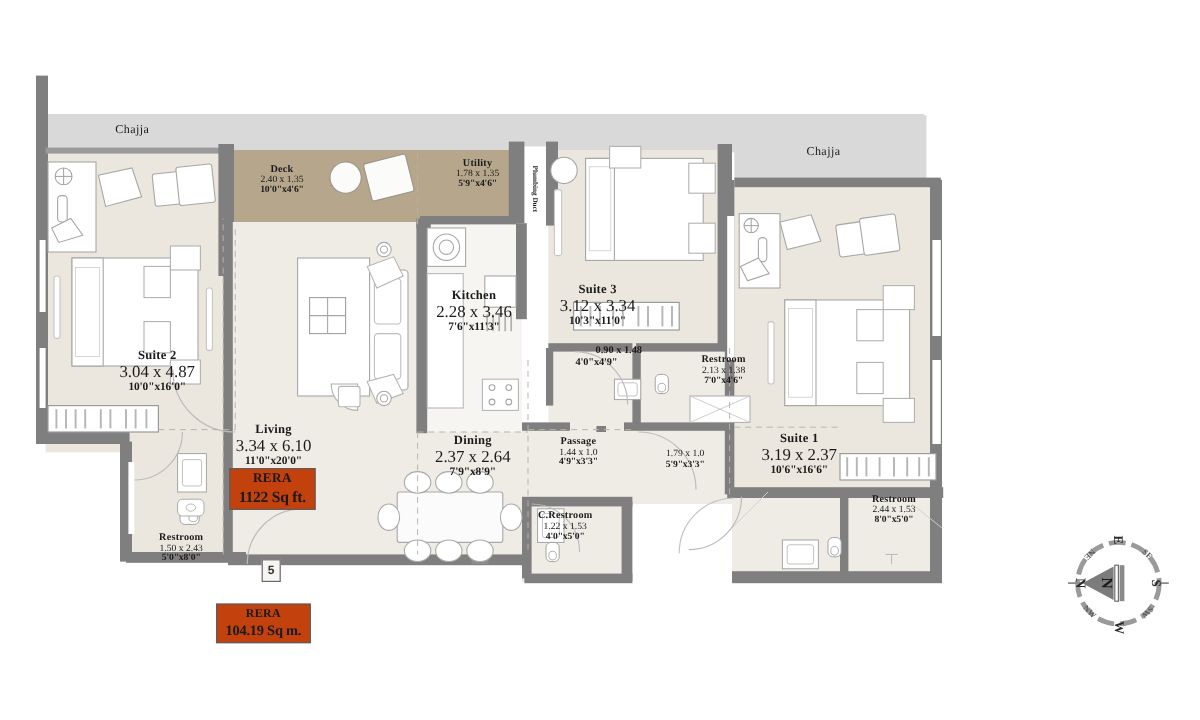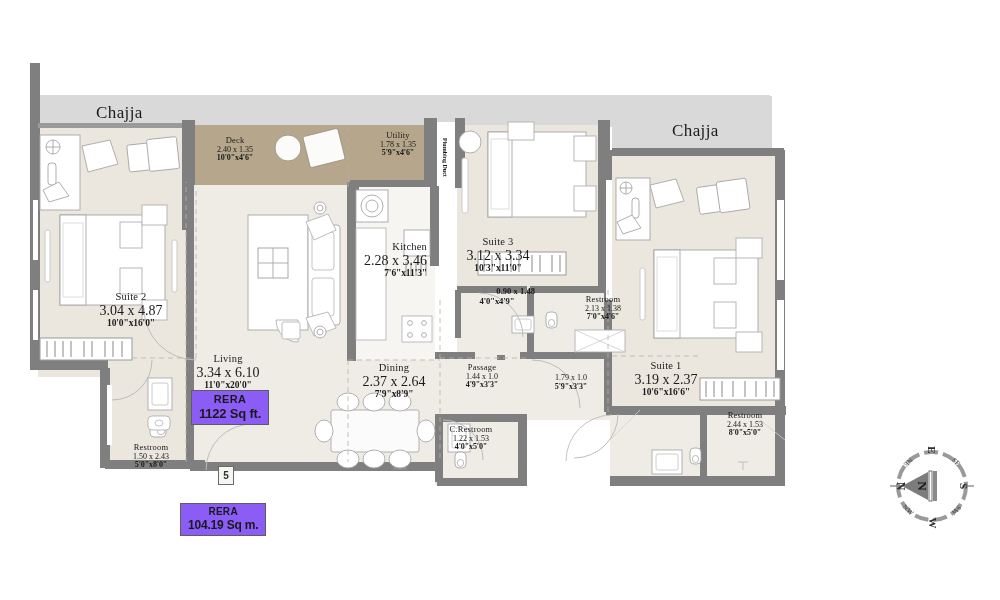--- a/index.html
+++ b/index.html
@@ -5,34 +5,34 @@
   html,body{margin:0;padding:0;background:#ffffff;}
   body{
     width:1000px;height:600px;position:relative;overflow:hidden;
     font-family:"Liberation Serif", serif;
     color:#1a1a1a;
   }
   #plan{position:absolute;left:0;top:0;width:1000px;height:600px;}
 
   
   .lbl{position:absolute;text-align:center;line-height:1.12;white-space:nowrap;}
-  .lbl .nm{font-size:10.5px;font-weight:400;letter-spacing:.2px;}
+  .lbl .nm{font-size:10.5px;font-weight:700;letter-spacing:.2px;}
   .lbl .d1{font-size:14px;}
   .lbl .d2{font-size:9.5px;font-weight:700;letter-spacing:-.1px;}
   .lbl.small .nm{font-size:8.5px;}
   .lbl.small .d1{font-size:8px;}
   .lbl.small .d2{font-size:8px;}
   .lbl.bold1 .d1{font-weight:700;font-size:8.6px;text-align:right;}
   .lbl.bold1 .d2{font-weight:700;font-size:8.6px;}
 
-  .chajja-lbl{position:absolute;font-size:17px;letter-spacing:.4px;}
+  .chajja-lbl{position:absolute;font-size:10px;letter-spacing:.4px;}
 
   .rera{
-    position:absolute;border:1px solid #5d5d5d;background:#8b5cf6;
-    text-align:center;font-family:Liberation Sans, sans-serif;
+    position:absolute;border:1px solid #5d5d5d;background:#c2410c;
+    text-align:center;font-family:Liberation Serif, serif;
     line-height:1.18;padding:2px 7px 3px 7px;
   }
   .rera .t{font-size:11px;font-weight:700;letter-spacing:.3px;}
   .rera .v{font-size:13px;font-weight:700;letter-spacing:-.2px;}
   .rera.sm .t{font-size:10px;}
   .rera.sm .v{font-size:12px;}
 
   .duct-lbl{
     position:absolute;font-size:6px;line-height:1.1;font-weight:700;
     transform:rotate(90deg);transform-origin:left top;white-space:nowrap;
@@ -409,21 +409,21 @@
   <div class="nm">Utility</div>
   <div class="d1">1.78 x 1.35</div>
   <div class="d2">5'9"x4'6"</div>
 </div>
 
 <div class="duct-lbl" style="left:448px;top:138px;">
   <span>Plumbing</span>
   <span>Duct</span>
 </div>
 
-<div class="lbl" style="left:327px;top:241px;width:100px;text-align:right;">
+<div class="lbl" style="left:345px;top:241px;width:100px;">
   <div class="nm">Kitchen</div>
   <div class="d1">2.28 x 3.46</div>
   <div class="d2">7'6"x11'3"</div>
 </div>
 
 <div class="lbl" style="left:448px;top:236px;width:100px;">
   <div class="nm">Suite 3</div>
   <div class="d1">3.12 x 3.34</div>
   <div class="d2">10'3"x11'0"</div>
 </div>

